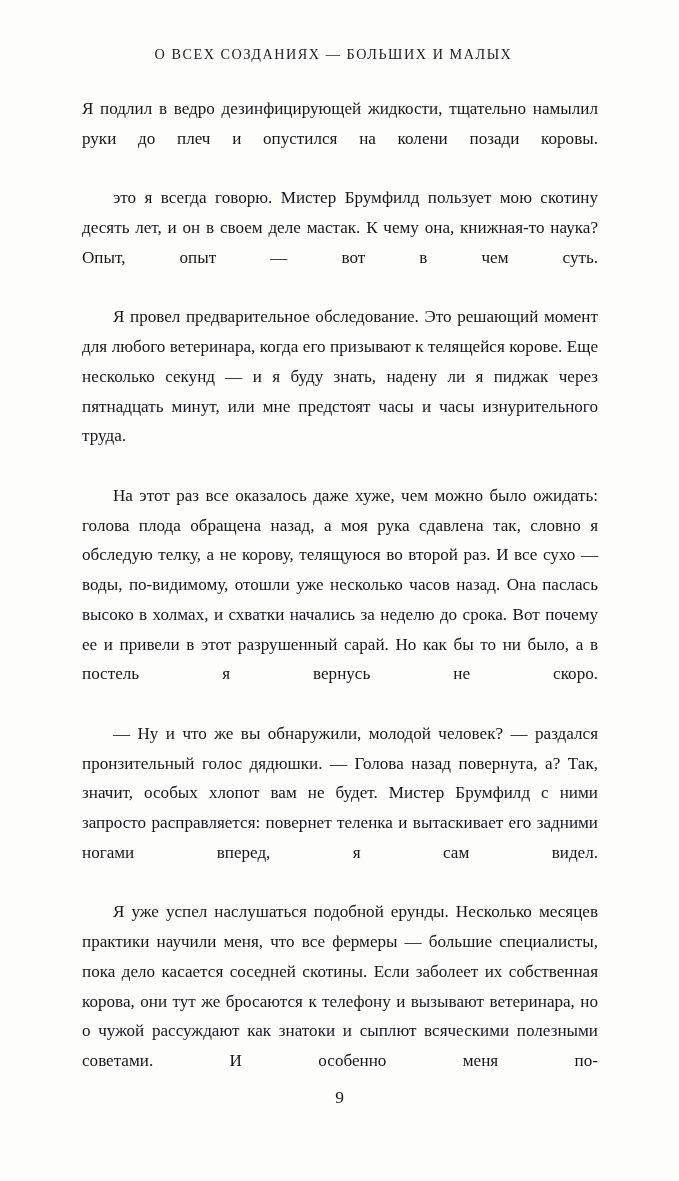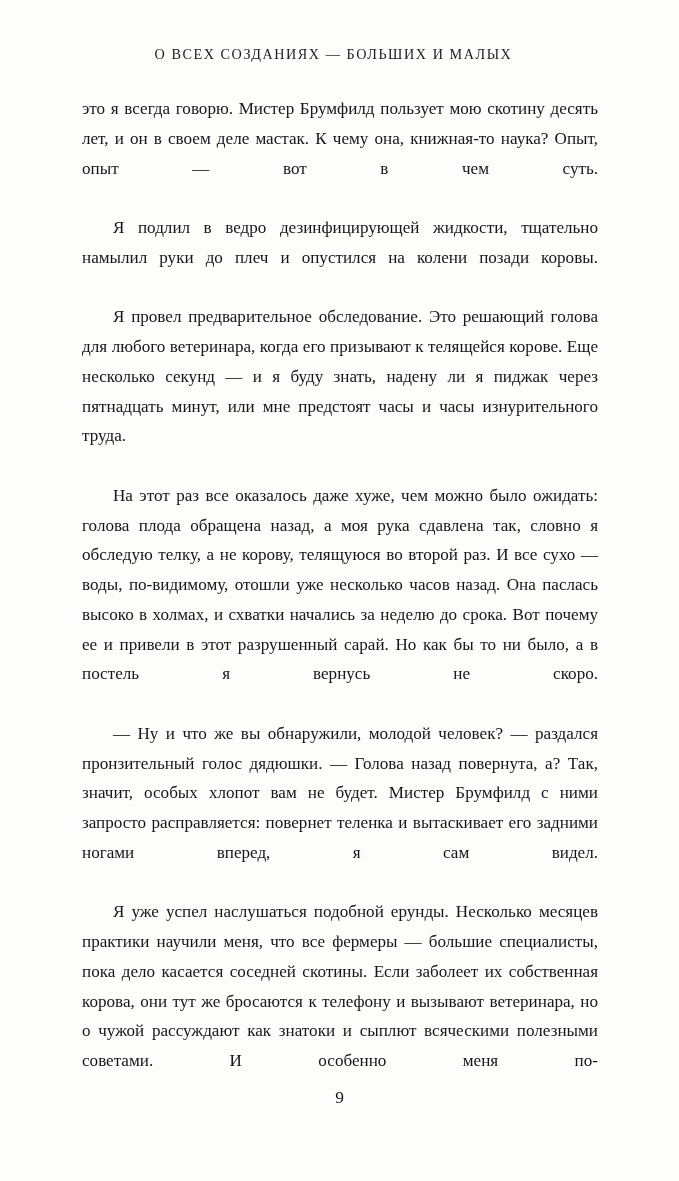--- a/index.html
+++ b/index.html
@@ -80,23 +80,23 @@
   }
 </style>
 </head>
 <body>
 
 <div class="page" style="background: rgb(253, 253, 251); color: rgb(21, 21, 28);">
 
   <div class="running-head">О ВСЕХ СОЗДАНИЯХ — БОЛЬШИХ И МАЛЫХ</div>
 
   <div class="textblock">
+    <p>Я подлил в ведро дезинфицирующей жидкости, тщательно намылил руки до плеч и опустился на колени позади коровы.</p>
     <p>это я всегда говорю. Мистер Брумфилд пользует мою скотину десять лет, и он в своем деле мастак. К чему она, книжная-то наука? Опыт, опыт — вот в чем суть.</p>
-    <p>Я подлил в ведро дезинфицирующей жидкости, тщательно намылил руки до плеч и опустился на колени позади коровы.</p>
-    <p>Я провел предварительное обследование. Это решающий голова для любого ветеринара, когда его призывают к телящейся корове. Еще несколько секунд — и я буду знать, надену ли я пиджак через пятнадцать минут, или мне предстоят часы и часы изнурительного труда.</p>
+    <p>Я провел предварительное обследование. Это решающий момент для любого ветеринара, когда его призывают к телящейся корове. Еще несколько секунд — и я буду знать, надену ли я пиджак через пятнадцать минут, или мне предстоят часы и часы изнурительного труда.</p>
     <p>На этот раз все оказалось даже хуже, чем можно было ожидать: голова плода обращена назад, а моя рука сдавлена так, словно я обследую телку, а не корову, телящуюся во второй раз. И все сухо — воды, по-видимому, отошли уже несколько часов назад. Она паслась высоко в холмах, и схватки начались за неделю до срока. Вот почему ее и привели в этот разрушенный сарай. Но как бы то ни было, а в постель я вернусь не скоро.</p>
     <p class="dialogue">— Ну и что же вы обнаружили, молодой человек? — раздался пронзительный голос дядюшки. — Голова назад повернута, а? Так, значит, особых хлопот вам не будет. Мистер Брумфилд с ними запросто расправляется: повернет теленка и вытаскивает его задними ногами вперед, я сам видел.</p>
     <p>Я уже успел наслушаться подобной ерунды. Несколько месяцев практики научили меня, что все фермеры — большие специалисты, пока дело касается соседней скотины. Если заболеет их собственная корова, они тут же бросаются к телефону и вызывают ветеринара, но о чужой рассуждают как знатоки и сыплют всяческими полезными советами. И особенно меня по-</p>
   </div>
 
   <div class="folio">9</div>
 
 </div>
 
 </body></html>

